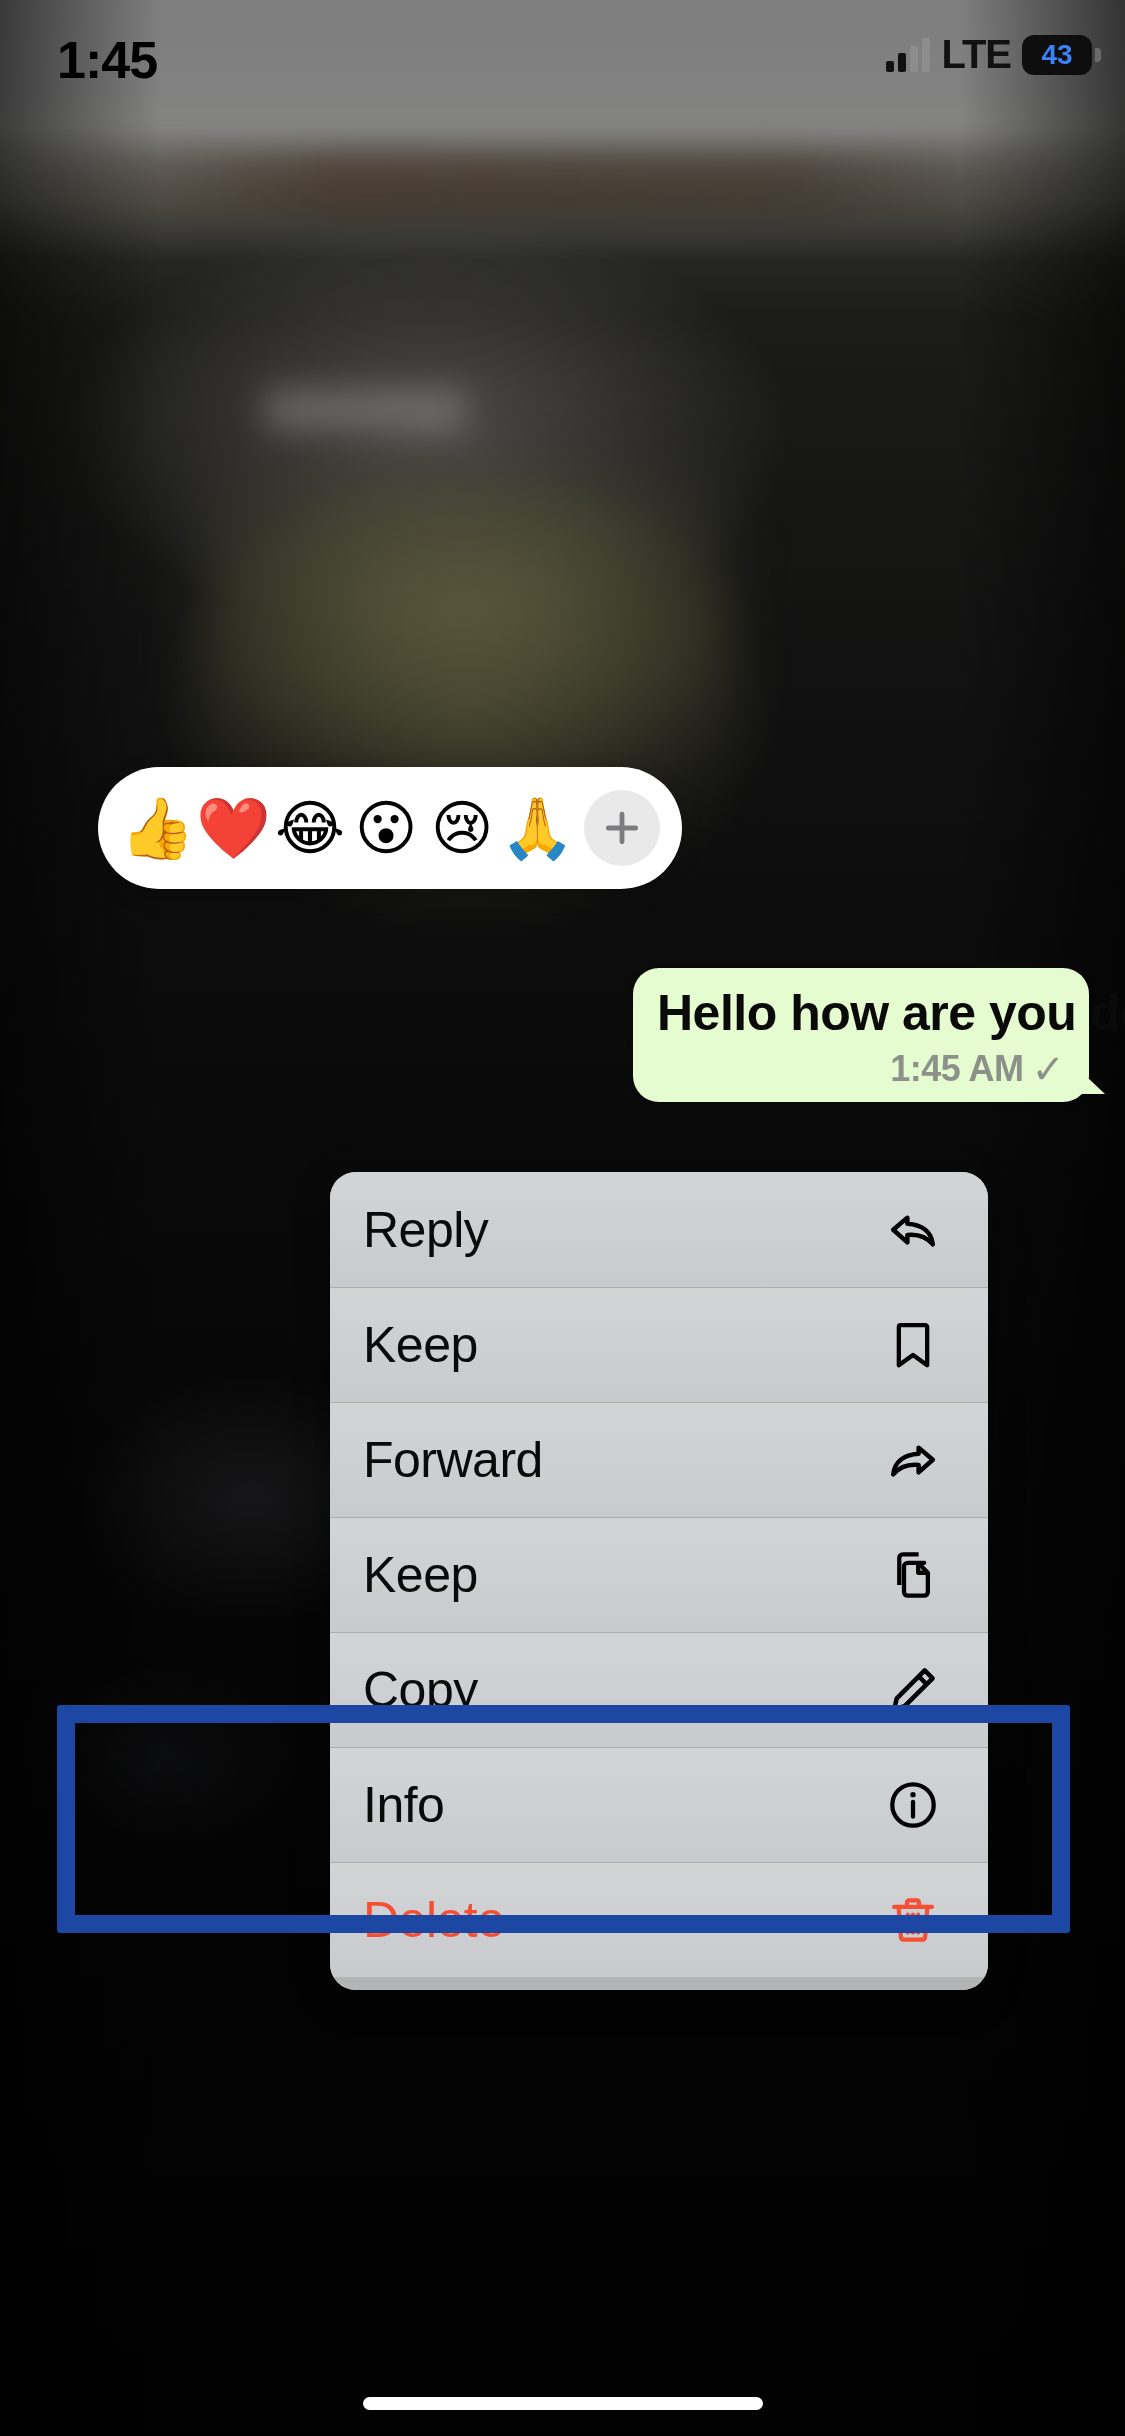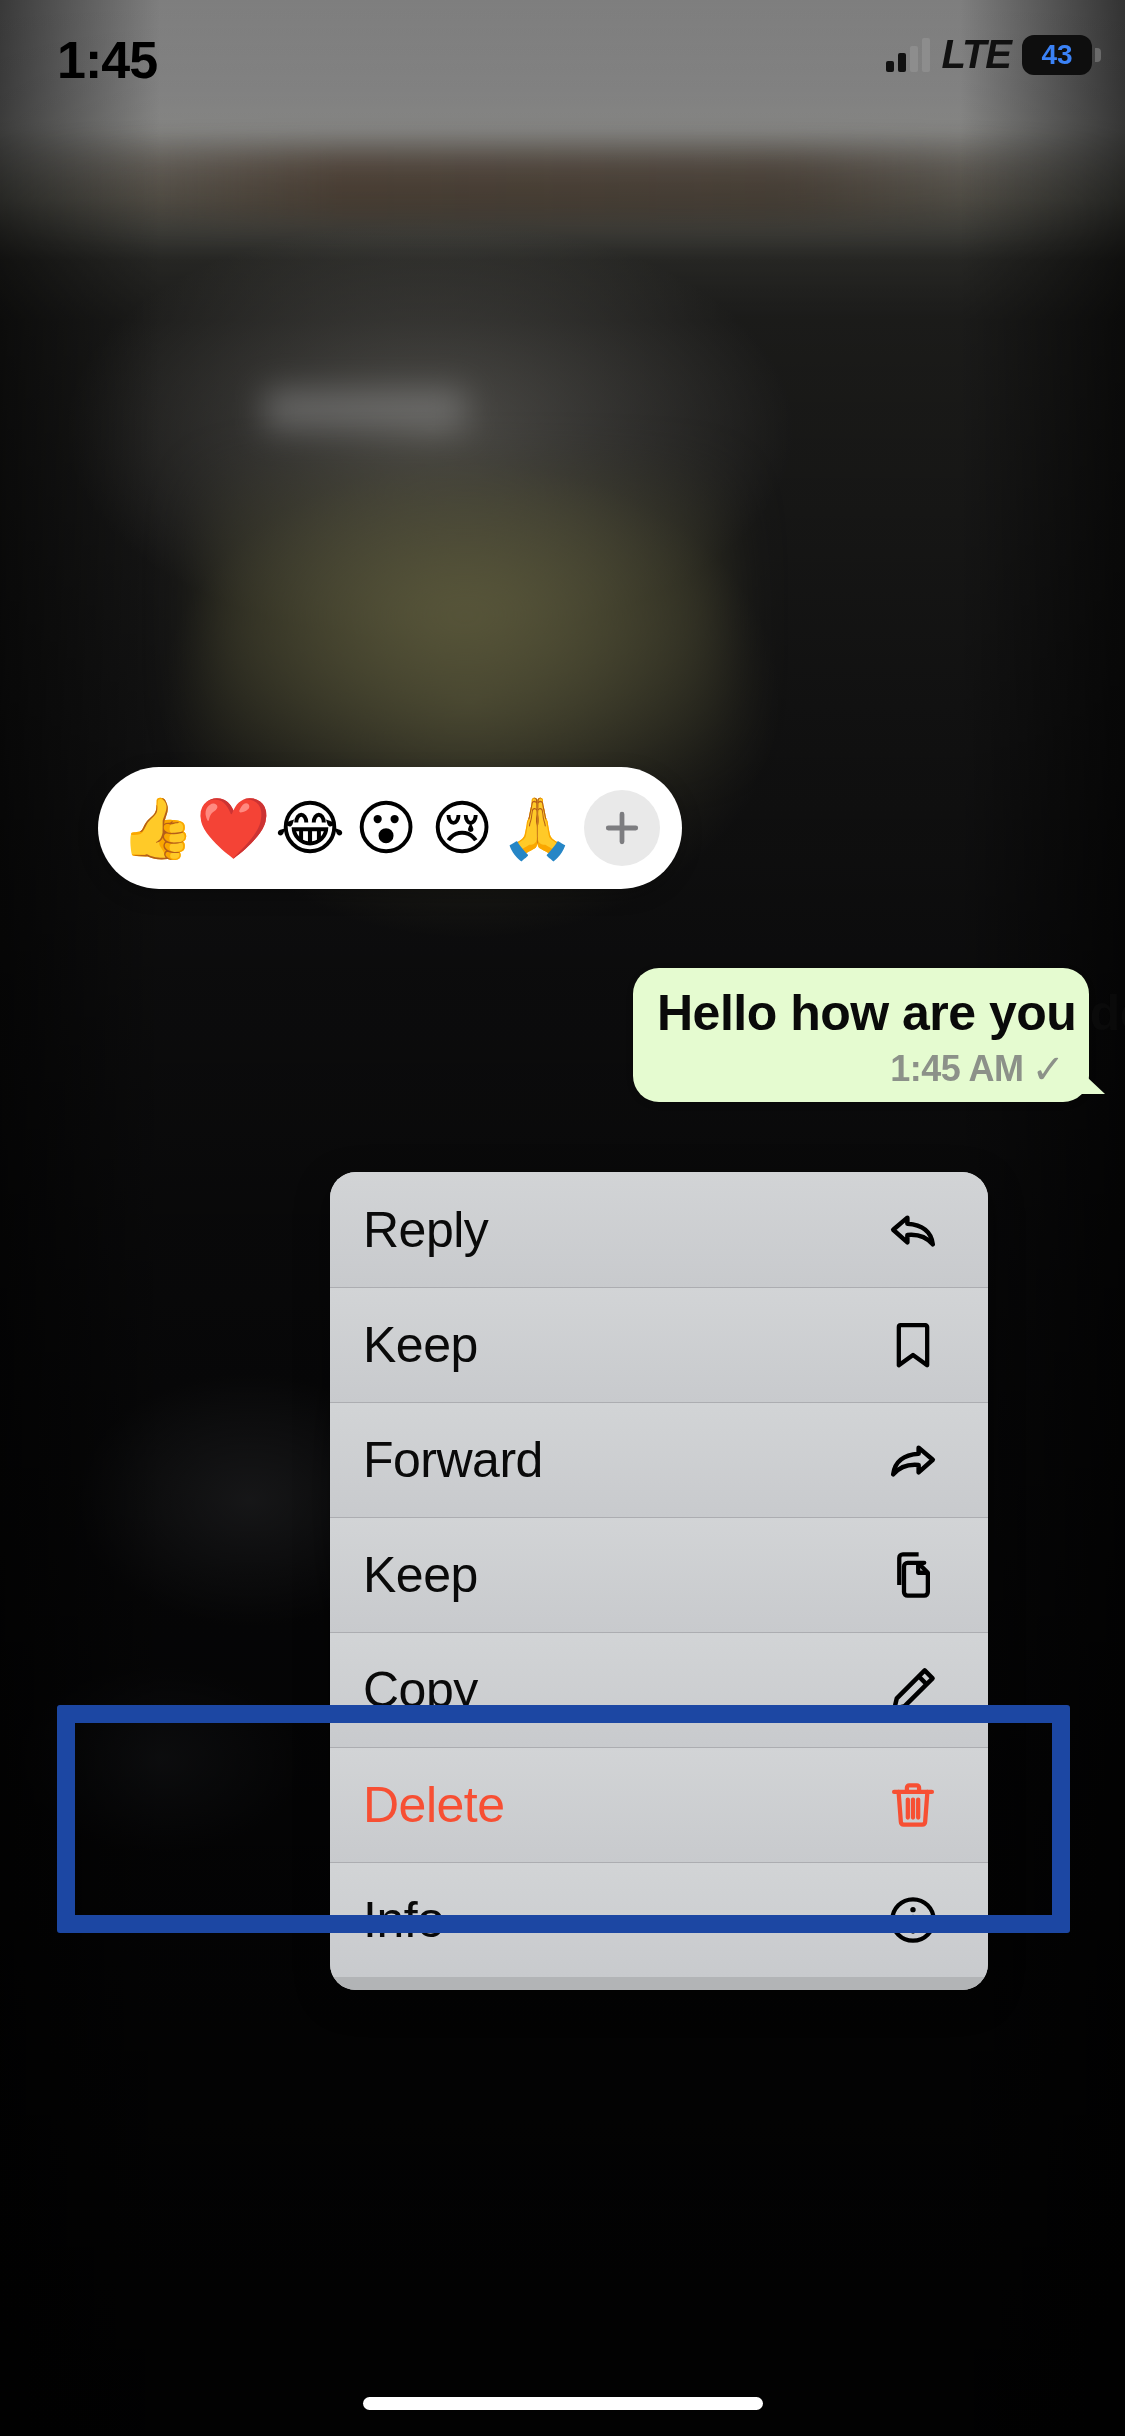--- a/index.html
+++ b/index.html
@@ -82,21 +82,21 @@
     display:flex; align-items:center; gap:11px;
   }
   .sig {
     display:flex; align-items:flex-end; gap:4px; height:34px;
   }
   .sig i { display:block; width:8px; background:#111; border-radius:2px; }
   .sig i.b1 { height:11px; }
   .sig i.b2 { height:19px; }
   .sig i.b3 { height:26px; background:#8d8d8d; }
   .sig i.b4 { height:34px; background:#8d8d8d; }
-  #sb-lte { font-size:40px; font-weight:bold; color:#111; letter-spacing:-1px;font-style:italic; }
+  #sb-lte { font-size:40px; font-weight:bold; color:#111; letter-spacing:-1px; }
   #sb-batt {
     position:relative;
     width:70px; height:40px; border-radius:12px; background:#0e0e0e;
     display:flex; align-items:center; justify-content:center;
   }
   #sb-batt span { color:#3b82f6; font-size:28px; font-weight:bold; }
   #sb-batt::after {
     content:""; position:absolute; right:-9px; top:13px;
     width:6px; height:14px; border-radius:0 4px 4px 0; background:#6a6a6a;
   }
@@ -299,42 +299,42 @@
       <span class="ctx-label">Copy</span>
       <span class="ctx-icon">
         <svg viewBox="0 0 24 24" fill="none" stroke="#000" stroke-width="2" stroke-linejoin="round">
           <path d="M17.2 3.3l3.5 3.5-12.4 12.4-4.6 1.1 1.1-4.6z"></path>
           <path d="M14.6 6l3.5 3.5"></path>
         </svg>
       </span>
     </div>
 
     <div class="ctx-item">
+      <span class="ctx-label">Info</span>
+      <span class="ctx-icon">
+        <svg viewBox="0 0 24 24" fill="none" stroke="#000" stroke-width="1.9">
+          <circle cx="12" cy="12" r="9.2"></circle>
+          <circle cx="12" cy="7.4" r="1.2" fill="#000" stroke="none"></circle>
+          <path d="M12 10.6v6.6" stroke-linecap="round"></path>
+        </svg>
+      </span>
+    </div>
+
+    <div class="ctx-item">
       <span class="ctx-label danger">Delete</span>
       <span class="ctx-icon">
         <svg viewBox="0 0 24 24" fill="none" stroke="#f74f33" stroke-width="1.9" stroke-linecap="round" stroke-linejoin="round">
           <path d="M3.6 6.2h16.8"></path>
           <path d="M9.3 6.2V4.3a1 1 0 011-1h3.4a1 1 0 011 1v1.9"></path>
           <path d="M5.6 6.2l1 13.3a1.3 1.3 0 001.3 1.2h8.2a1.3 1.3 0 001.3-1.2l1-13.3"></path>
           <path d="M9.7 9.6v8M12 9.6v8M14.3 9.6v8"></path>
         </svg>
       </span>
     </div>
 
-    <div class="ctx-item">
-      <span class="ctx-label">Info</span>
-      <span class="ctx-icon">
-        <svg viewBox="0 0 24 24" fill="none" stroke="#000" stroke-width="1.9">
-          <circle cx="12" cy="12" r="9.2"></circle>
-          <circle cx="12" cy="7.4" r="1.2" fill="#000" stroke="none"></circle>
-          <path d="M12 10.6v6.6" stroke-linecap="round"></path>
-        </svg>
-      </span>
-    </div>
-
     <div class="ctx-sep-thick"></div>
 
   </div>
 
   <div id="highlight-box"></div>
 
   <div id="home-indicator"></div>
 </div>
 
 </body></html>

